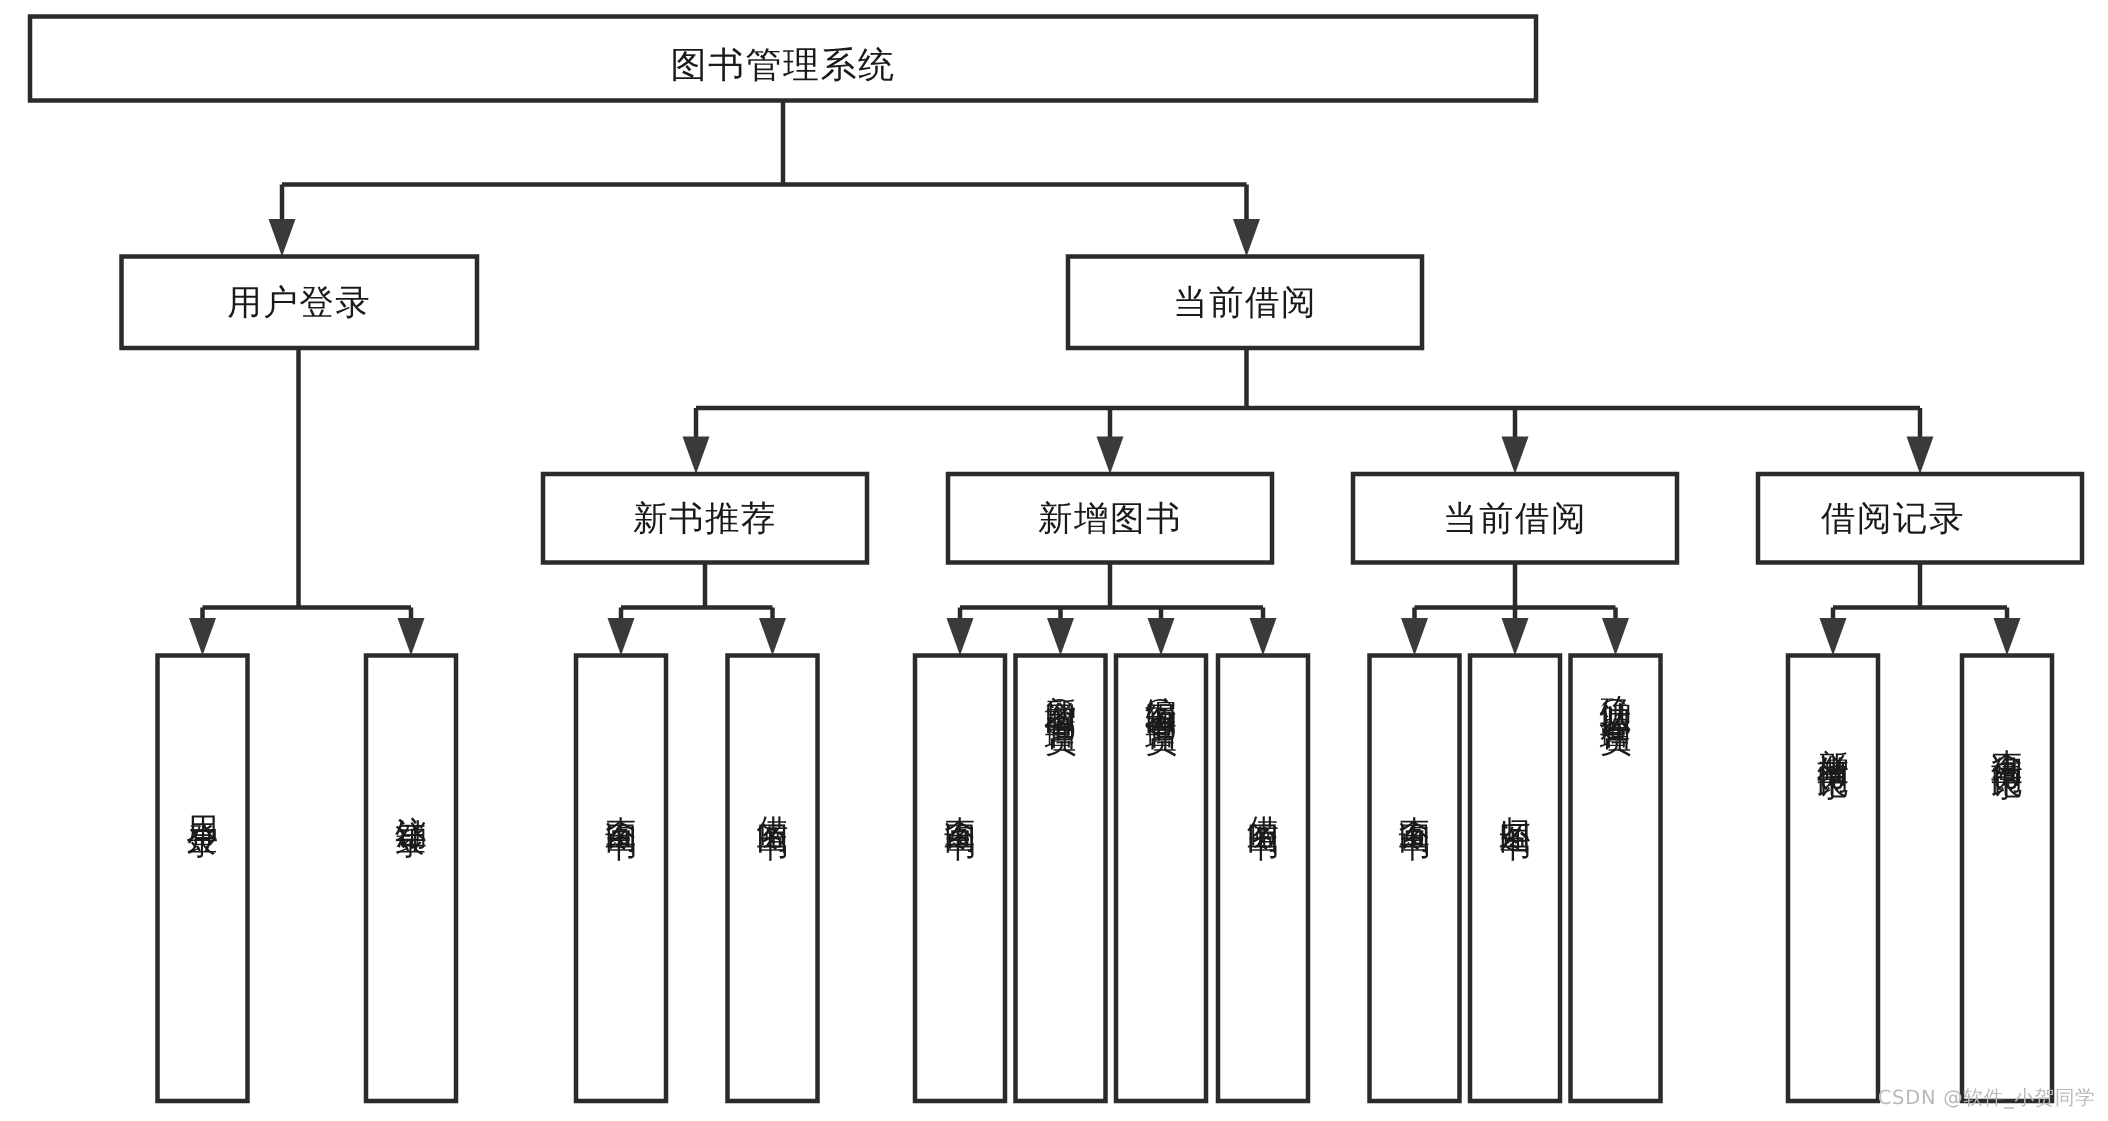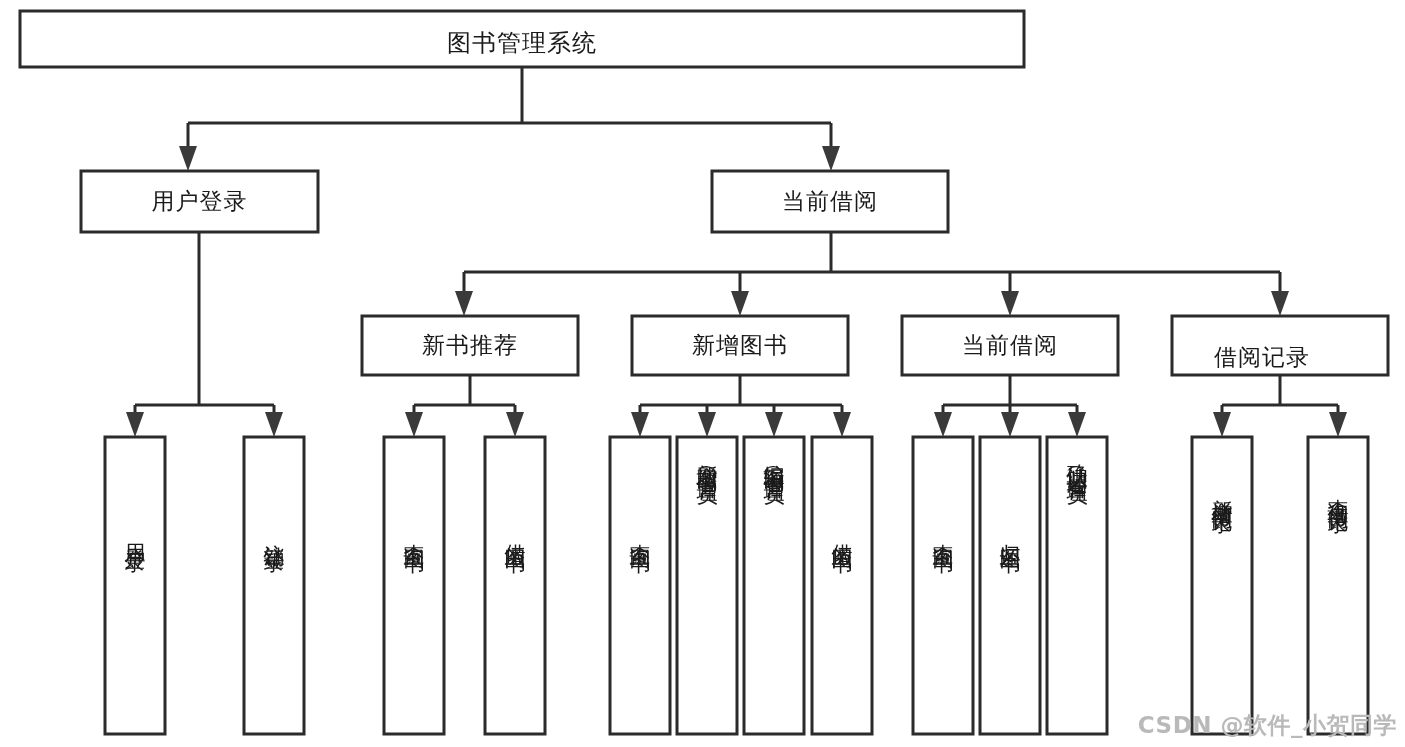--- a/index.html
+++ b/index.html
@@ -75,26 +75,25 @@
     white-space: nowrap;
   }
   .title-text {
     font-size: 24px;
   }
   #watermark {
     position: absolute;
     right: 8px;
     bottom: 6px;
     font-family: "DejaVu Sans", "Liberation Sans", sans-serif;
-    font-size: 23px;
+    font-size: 13px;
     color: #b9b9b9;
     letter-spacing: 0.5px;
     white-space: nowrap;
     pointer-events: none;
-    font-weight: bold;
   }
 </style>
 </head>
 <body>
 
 <div id="diagram-root">
 
   <svg class="diagram" viewBox="0 0 1405 747" xmlns="http://www.w3.org/2000/svg">
 
     <g>
@@ -216,21 +215,21 @@
   </div>
 
   <div class="hlabel-holder" style="left:632px; top:316px; width:216px; height:59px;">
     <span class="hlabel-text">新增图书</span>
   </div>
 
   <div class="hlabel-holder" style="left:902px; top:316px; width:216px; height:59px;border-radius:17px;">
     <span class="hlabel-text">当前借阅</span>
   </div>
 
-  <div class="hlabel-holder" style="left:1172px; top:316px; width:180px; height:59px;margin-top:12px;">
+  <div class="hlabel-holder" style="left:1172px; top:316px; width:180px; height:59px;">
     <span class="hlabel-text">借阅记录</span>
   </div>
 
   <div class="vlabel-holder" style="left:105px; top:437px; width:60px; height:297px; padding-top:90px;">
     <span class="vlabel-text">用户登录</span>
   </div>
 
   <div class="vlabel-holder" style="left:244px; top:437px; width:60px; height:297px; padding-top:90px;">
     <span class="vlabel-text">注销登录</span>
   </div>

